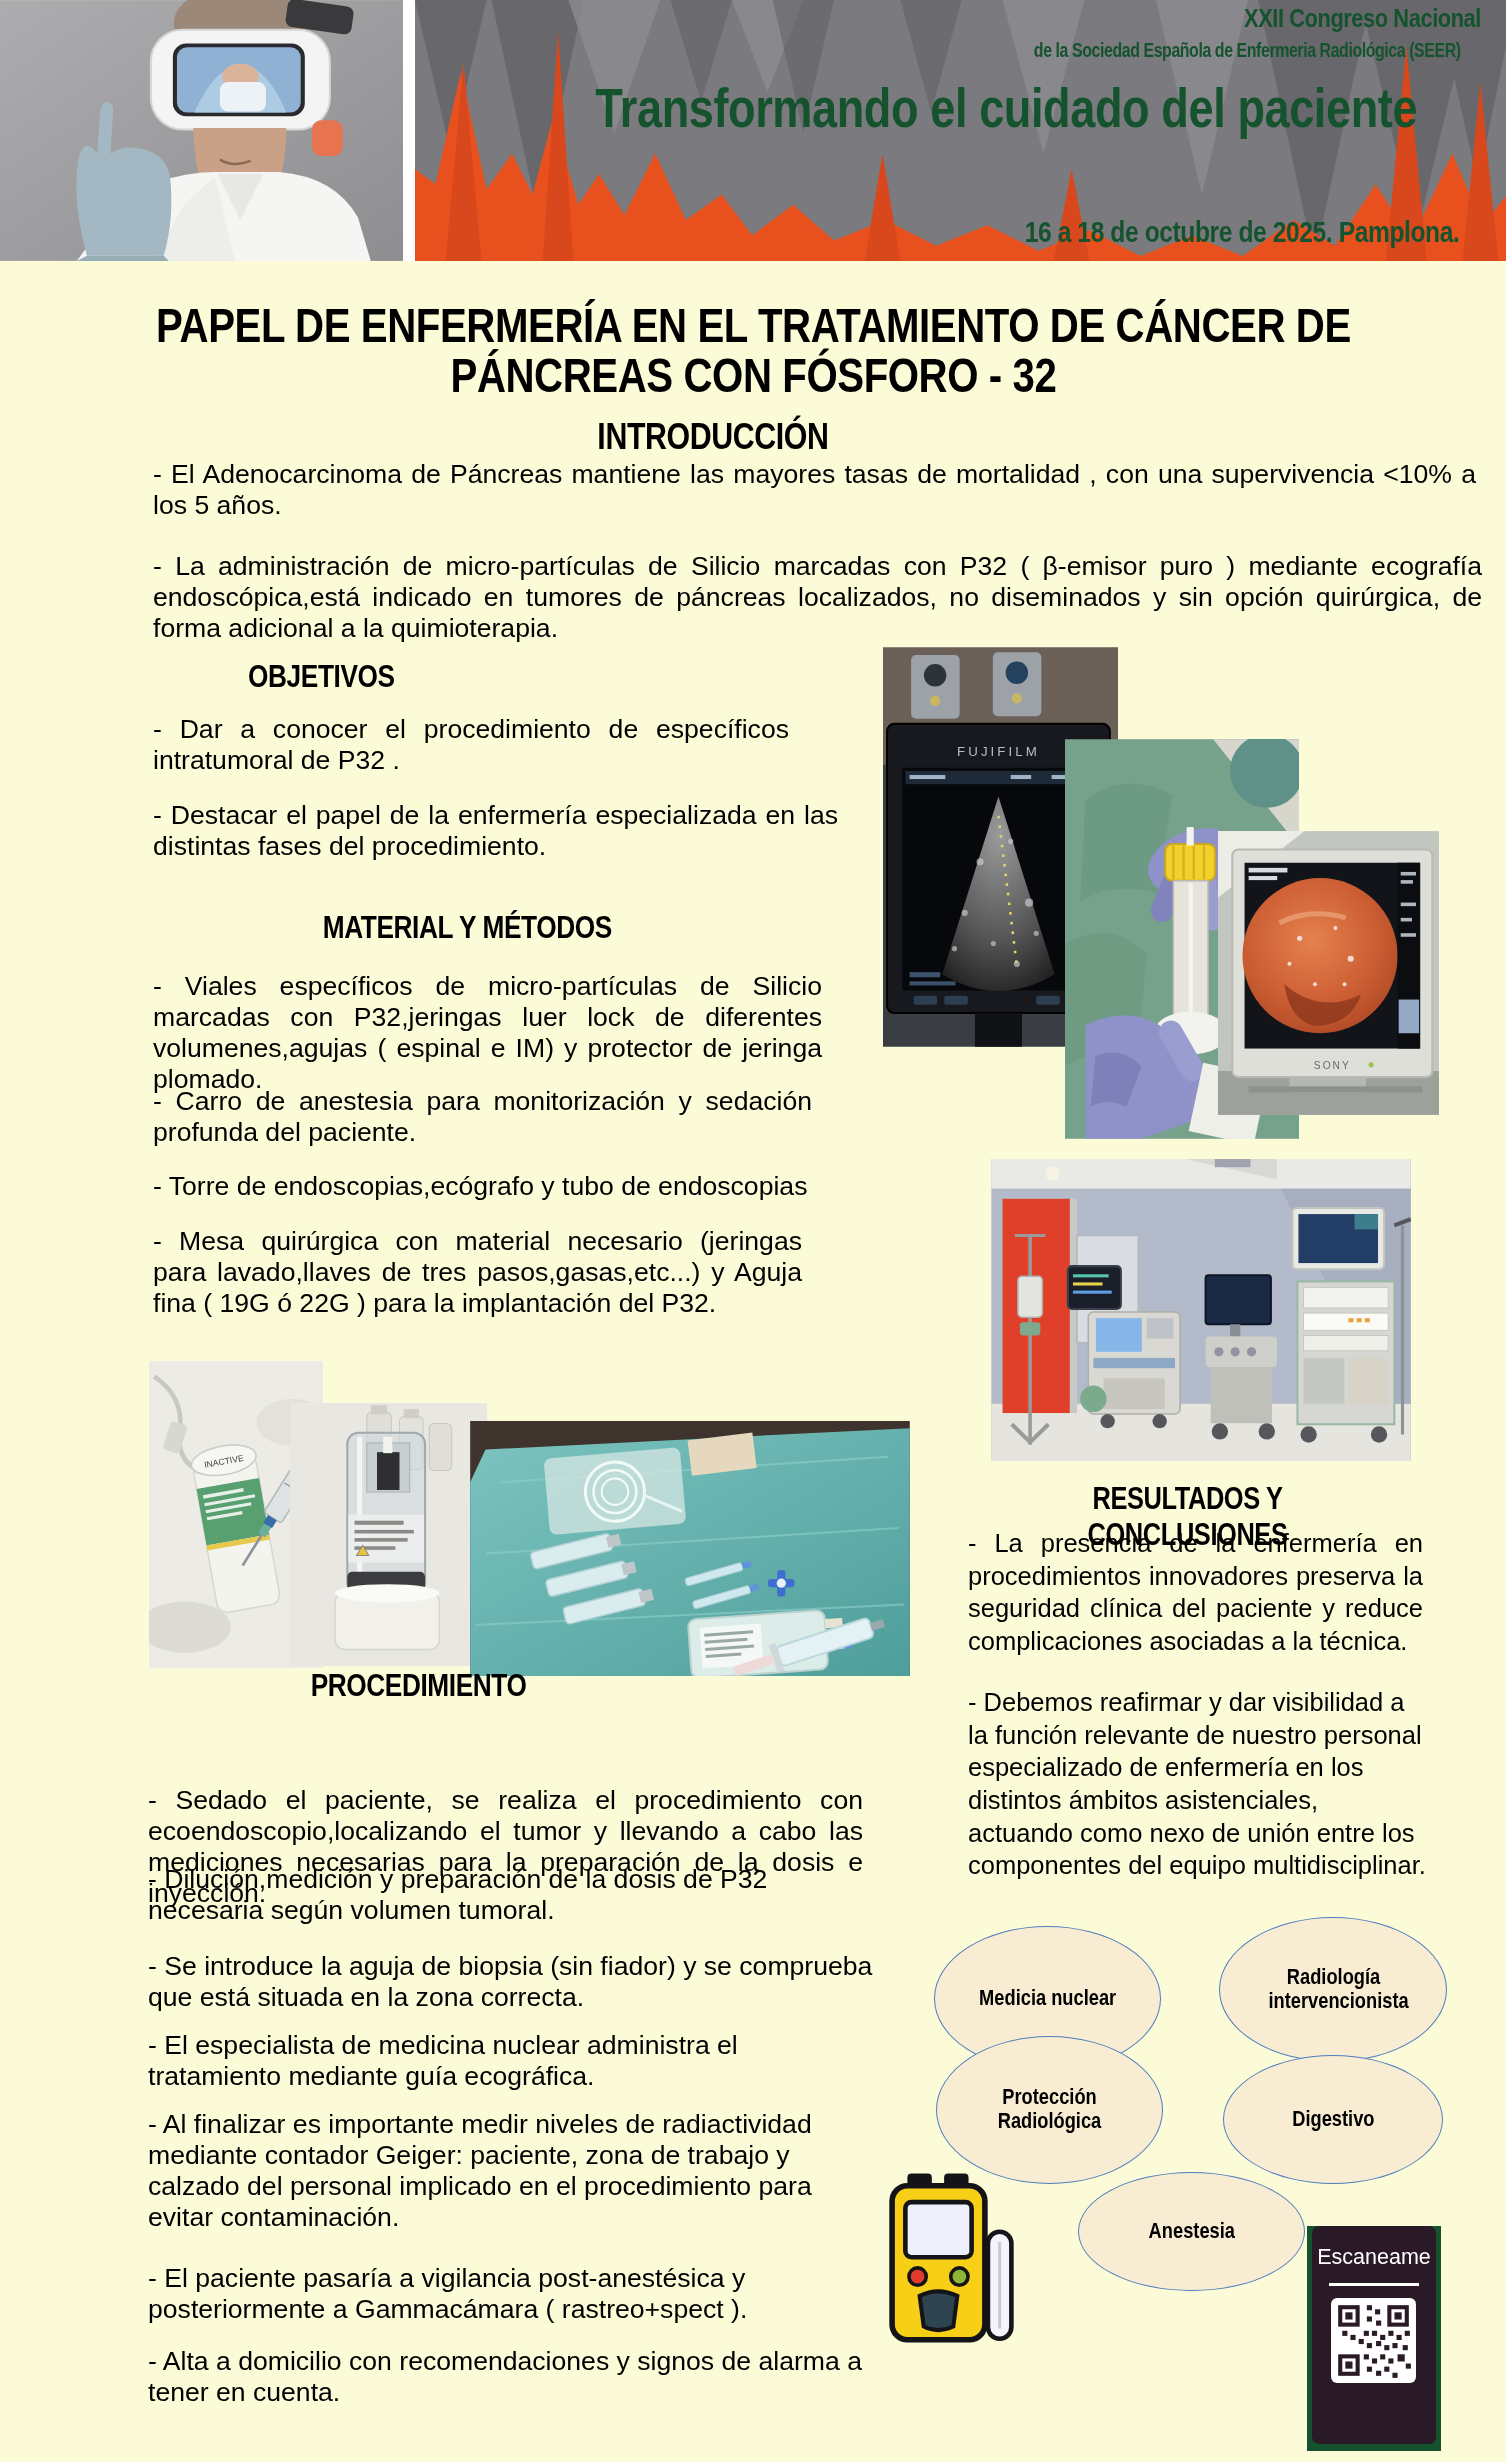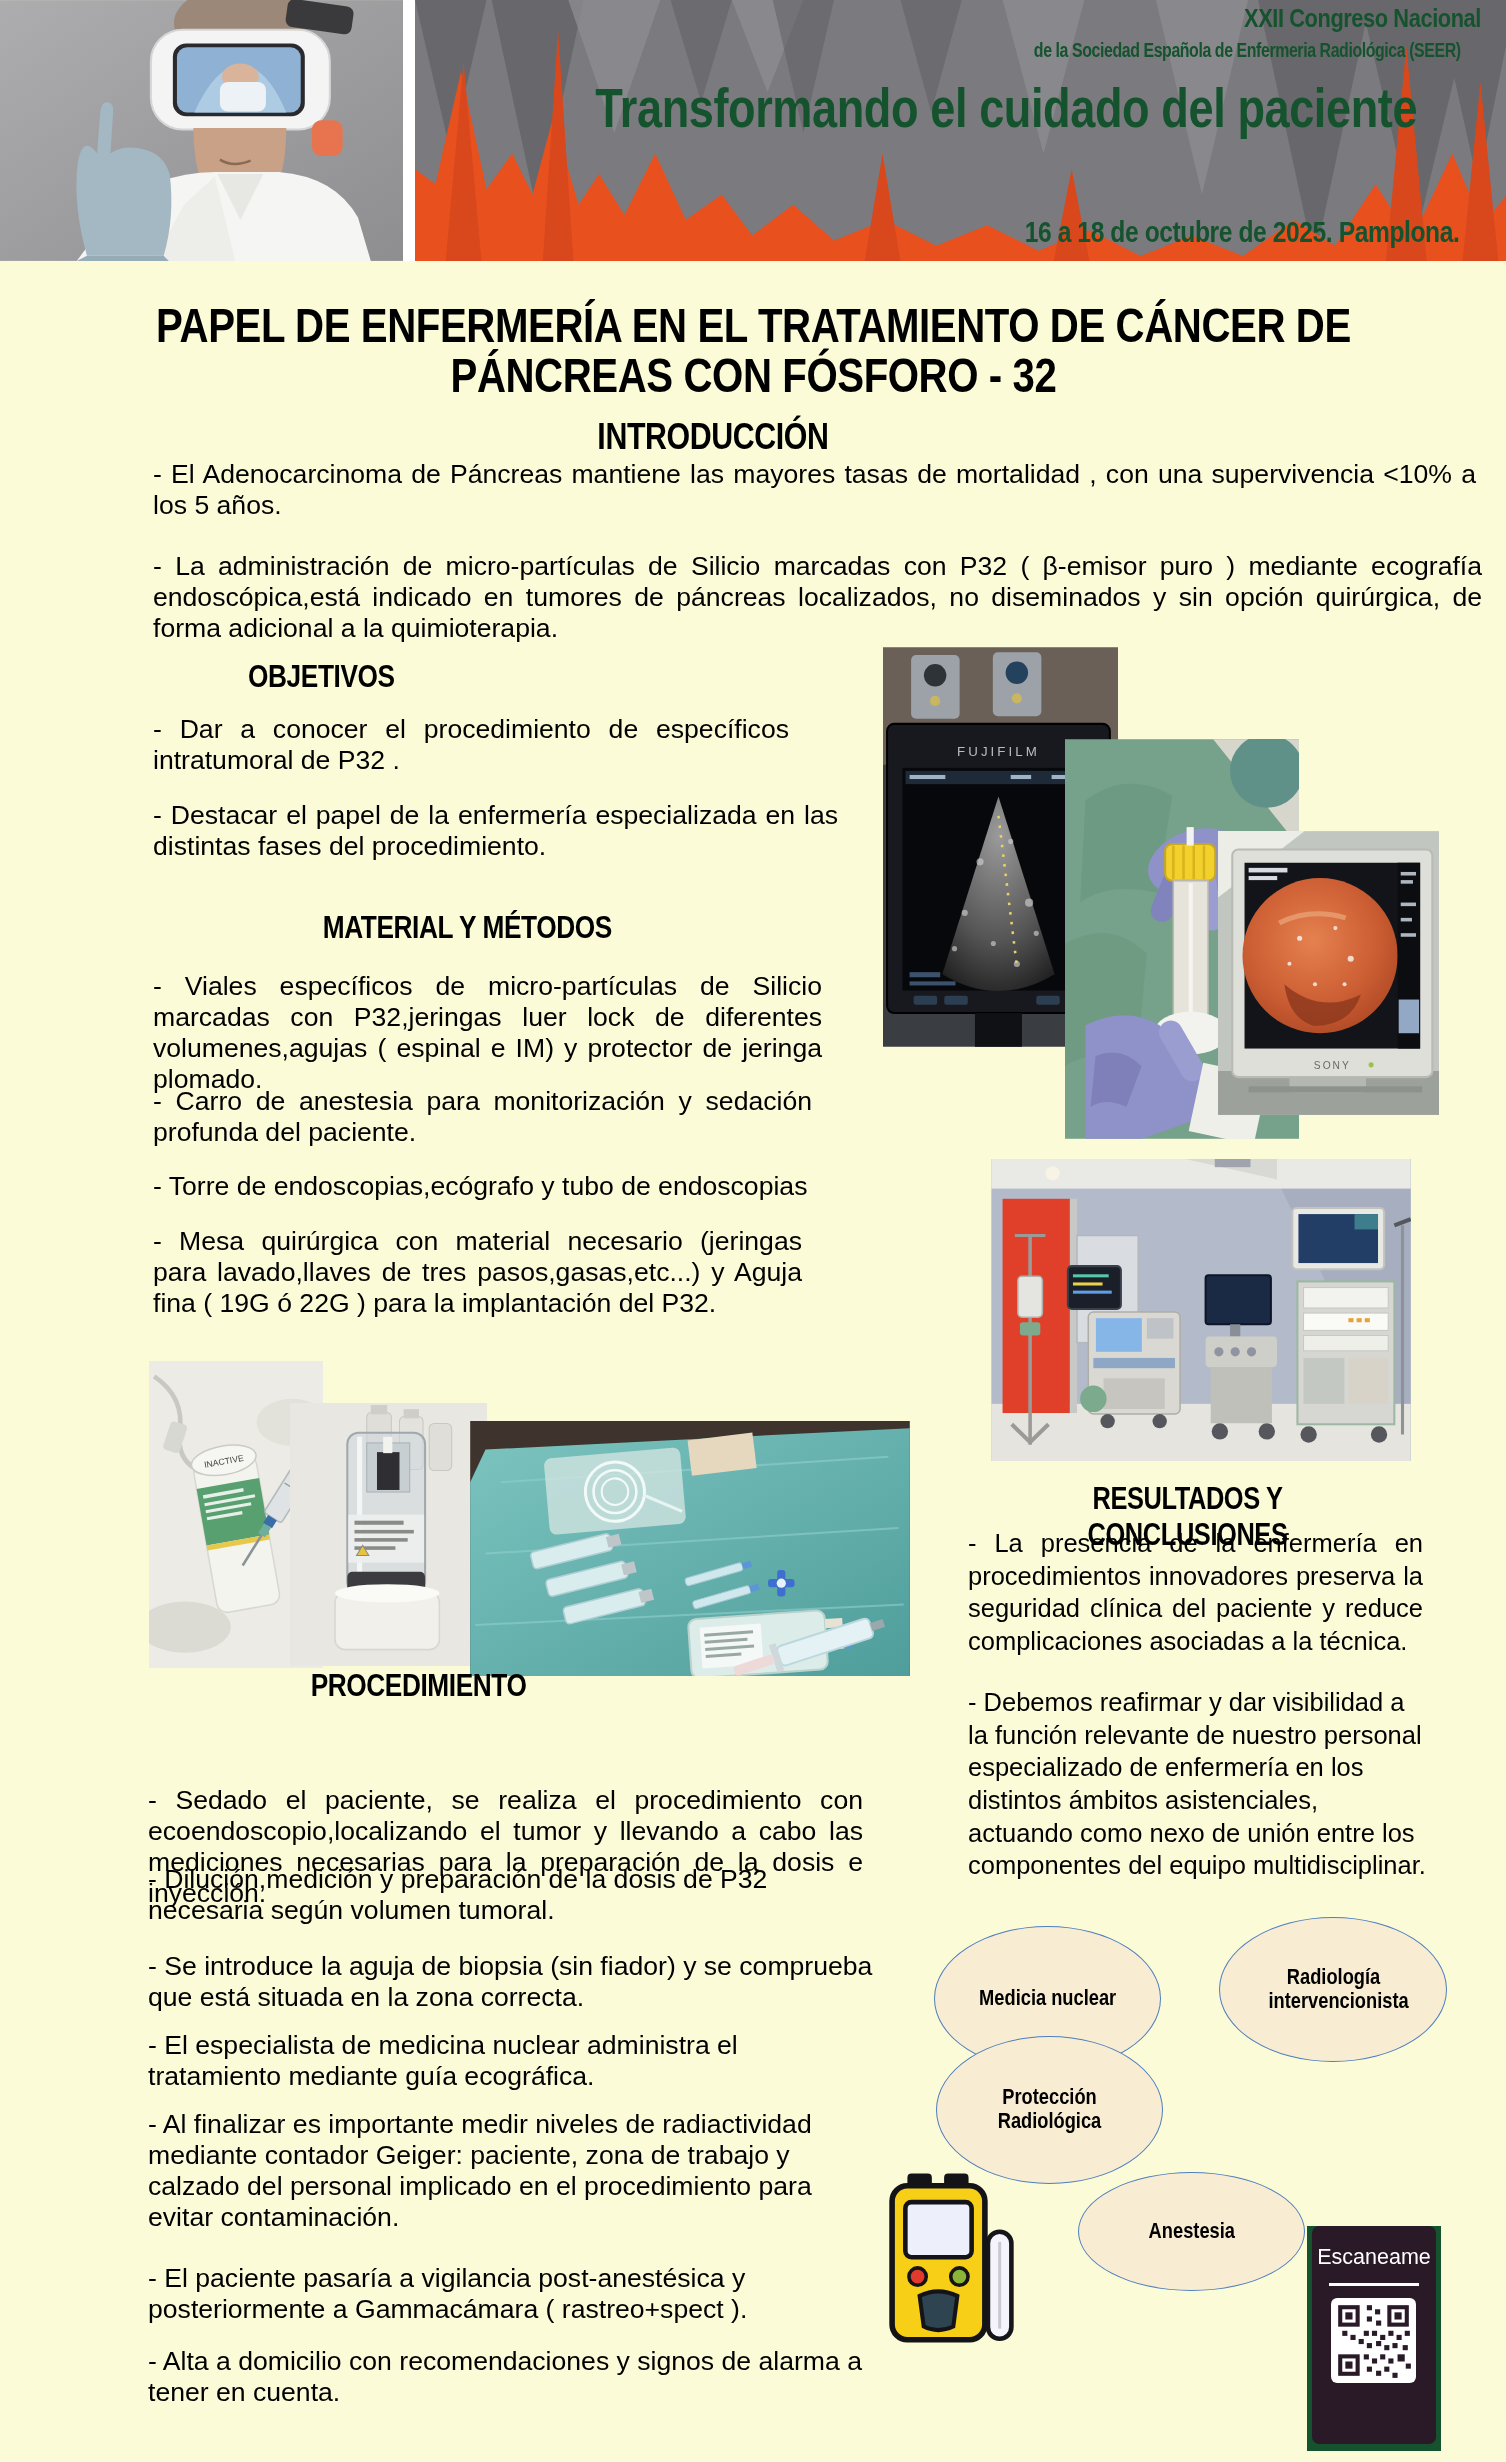--- a/index.html
+++ b/index.html
@@ -471,20 +471,23 @@
   <div class="abs body-text left" style="left:968px;top:1686px;width:460px;font-size:25.5px;line-height:1.28;">- Debemos reafirmar y dar visibilidad a la función relevante de nuestro personal especializado de enfermería en los distintos ámbitos asistenciales, actuando como nexo de unión entre los componentes del equipo multidisciplinar.</div>
 
   <div class="abs ellipse" style="left:934px;top:1926px;width:225px;height:143px;">
       <span class="lbl">Medicia nuclear</span>
     </div>
   <div class="abs ellipse" style="left:1219px;top:1917px;width:226px;height:143px;">
       <span class="lbl" style="width:153px;">Radiología intervencionista</span>
     </div>
   <div class="abs ellipse" style="left:936px;top:2036px;width:225px;height:146px;">
       <span class="lbl" style="width:133px;">Protección Radiológica</span>
+    </div>
+  <div class="abs ellipse" style="left:1223px;top:2055px;width:218px;height:127px;">
+      <span class="lbl">Digestivo</span>
     </div>
   <div class="abs ellipse" style="left:1078px;top:2172px;width:225px;height:117px;">
       <span class="lbl">Anestesia</span>
     </div>
 
   <div class="abs" style="left:887px;top:2165px;">
     <svg width="130" height="192" viewBox="0 0 255 375">
       <path d="M196,150 Q230,120 232,180" stroke="#15151A" stroke-width="9" fill="none"></path>
       <rect x="198" y="130" width="46" height="210" rx="23" fill="#F5F3FB" stroke="#15151A" stroke-width="9"></rect>
       <line x1="221" y1="150" x2="221" y2="320" stroke="#C9C9D4" stroke-width="6"></line>

